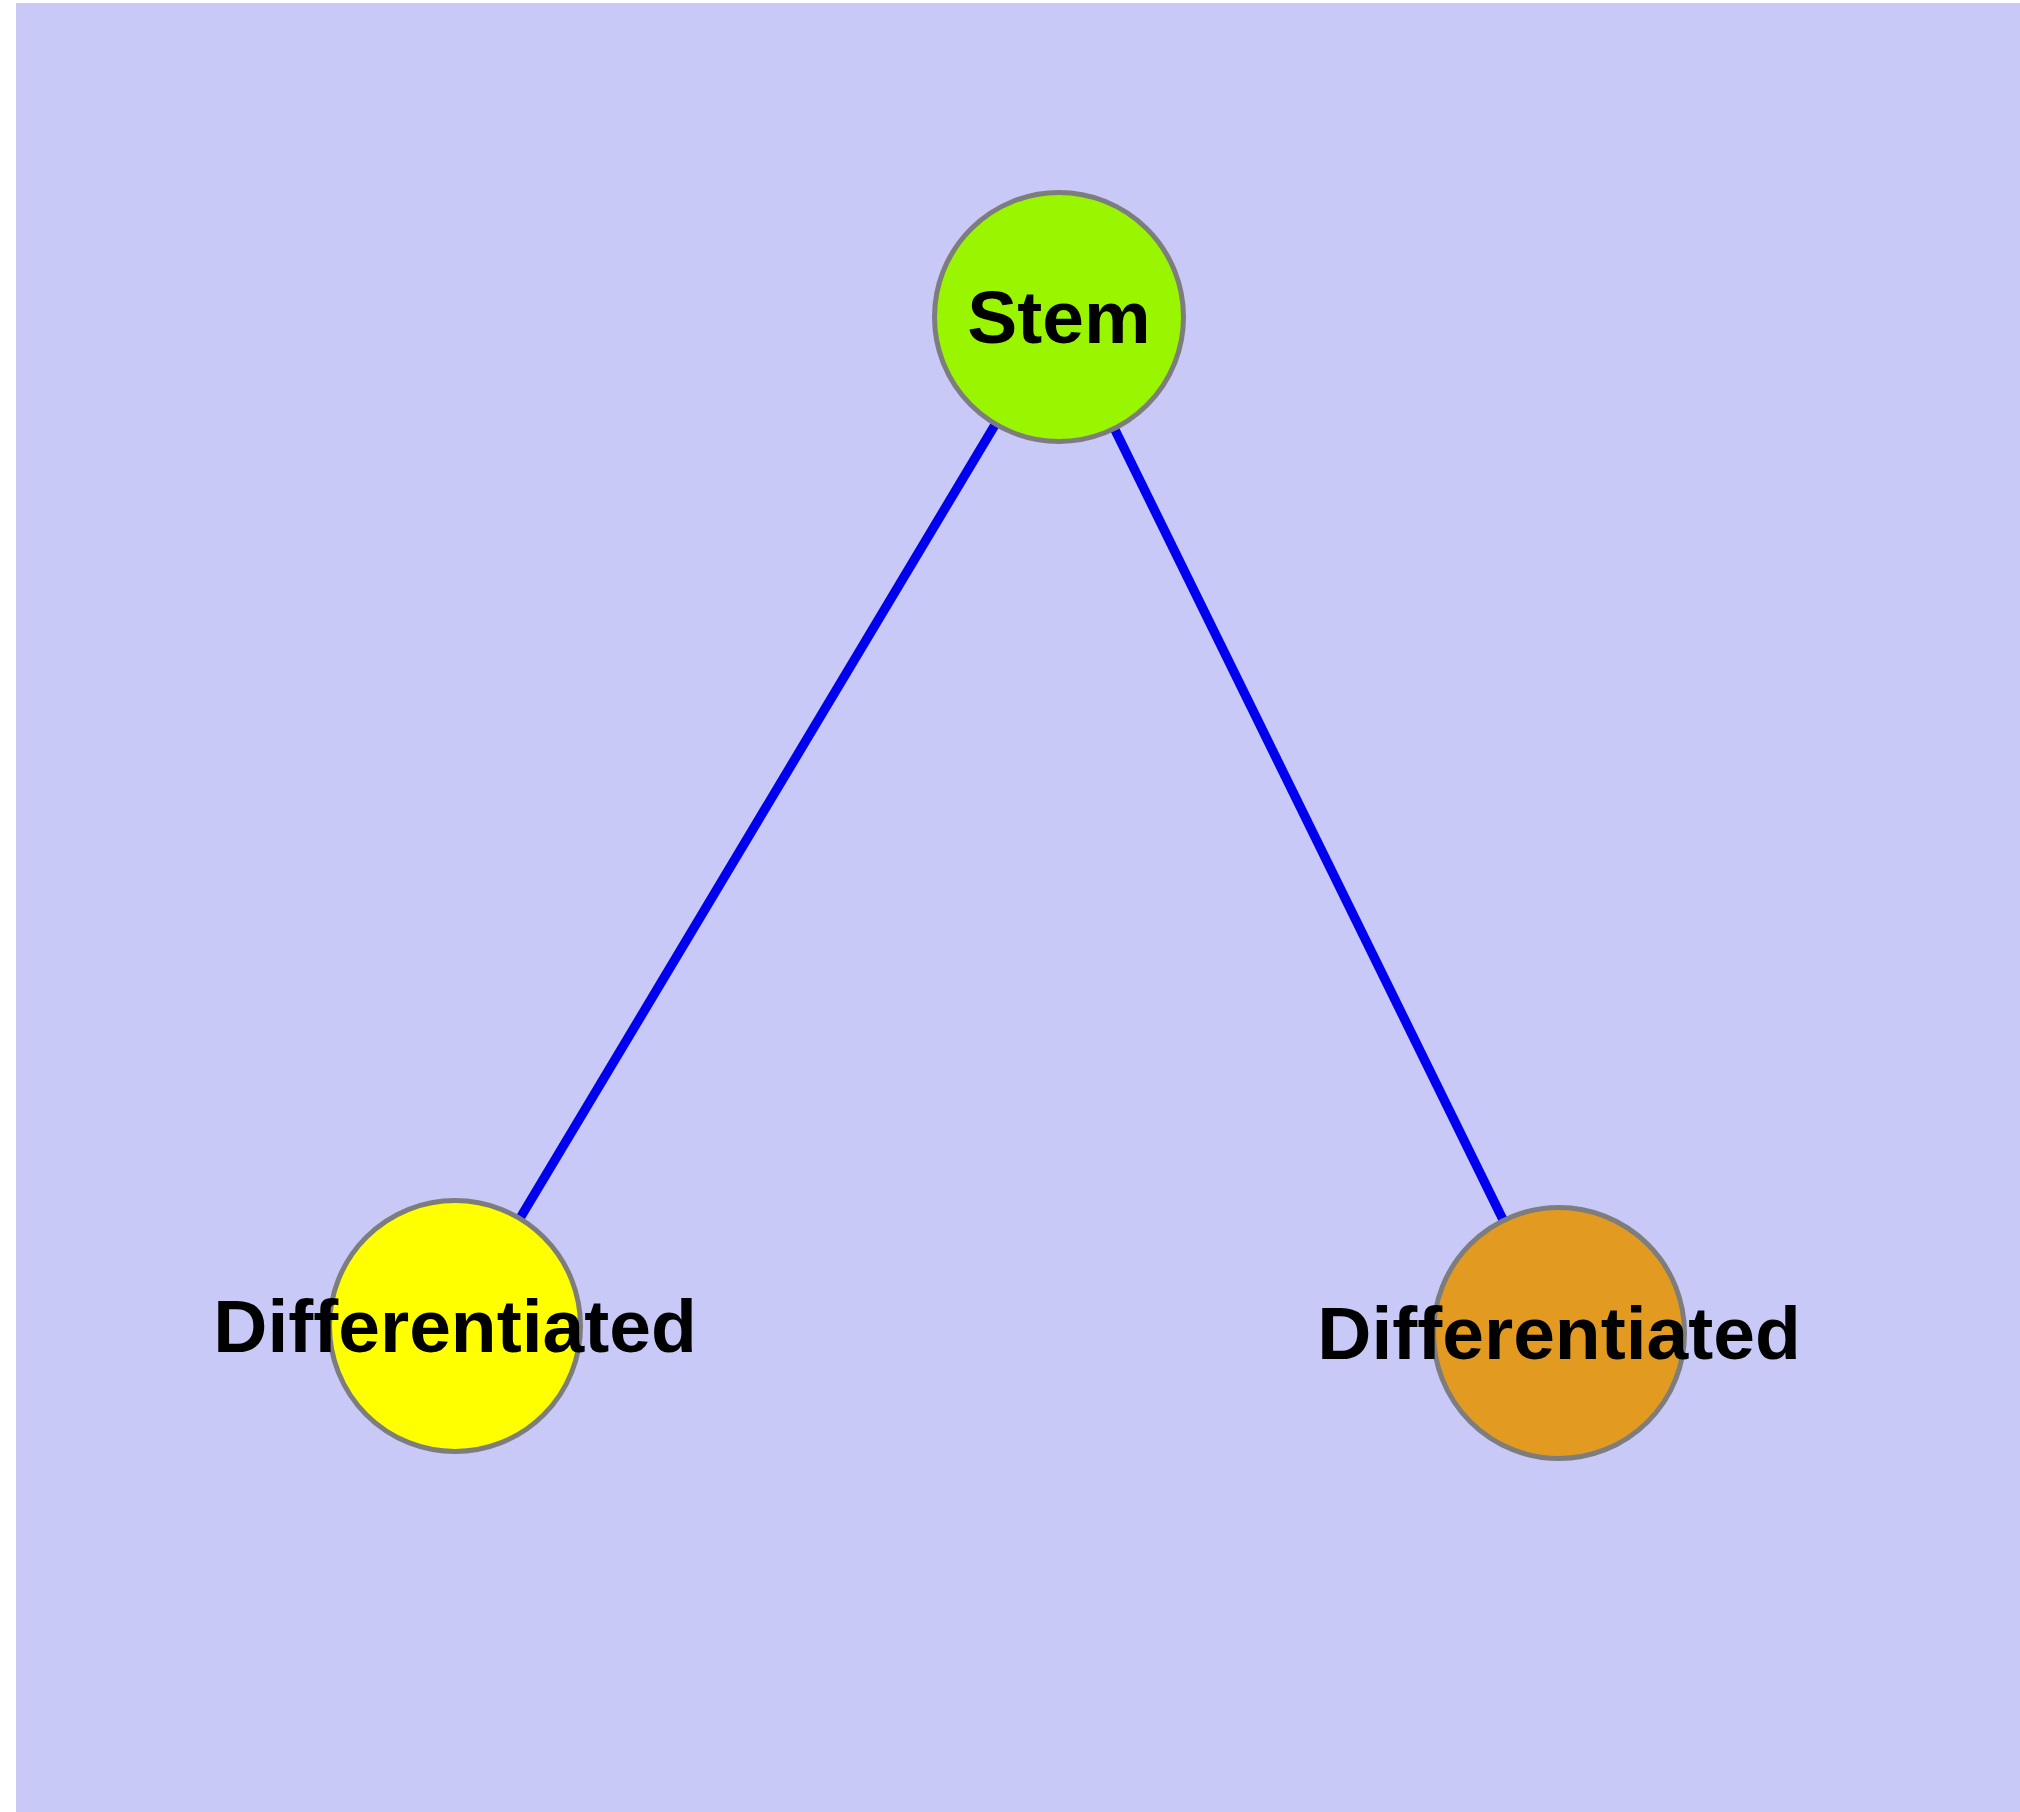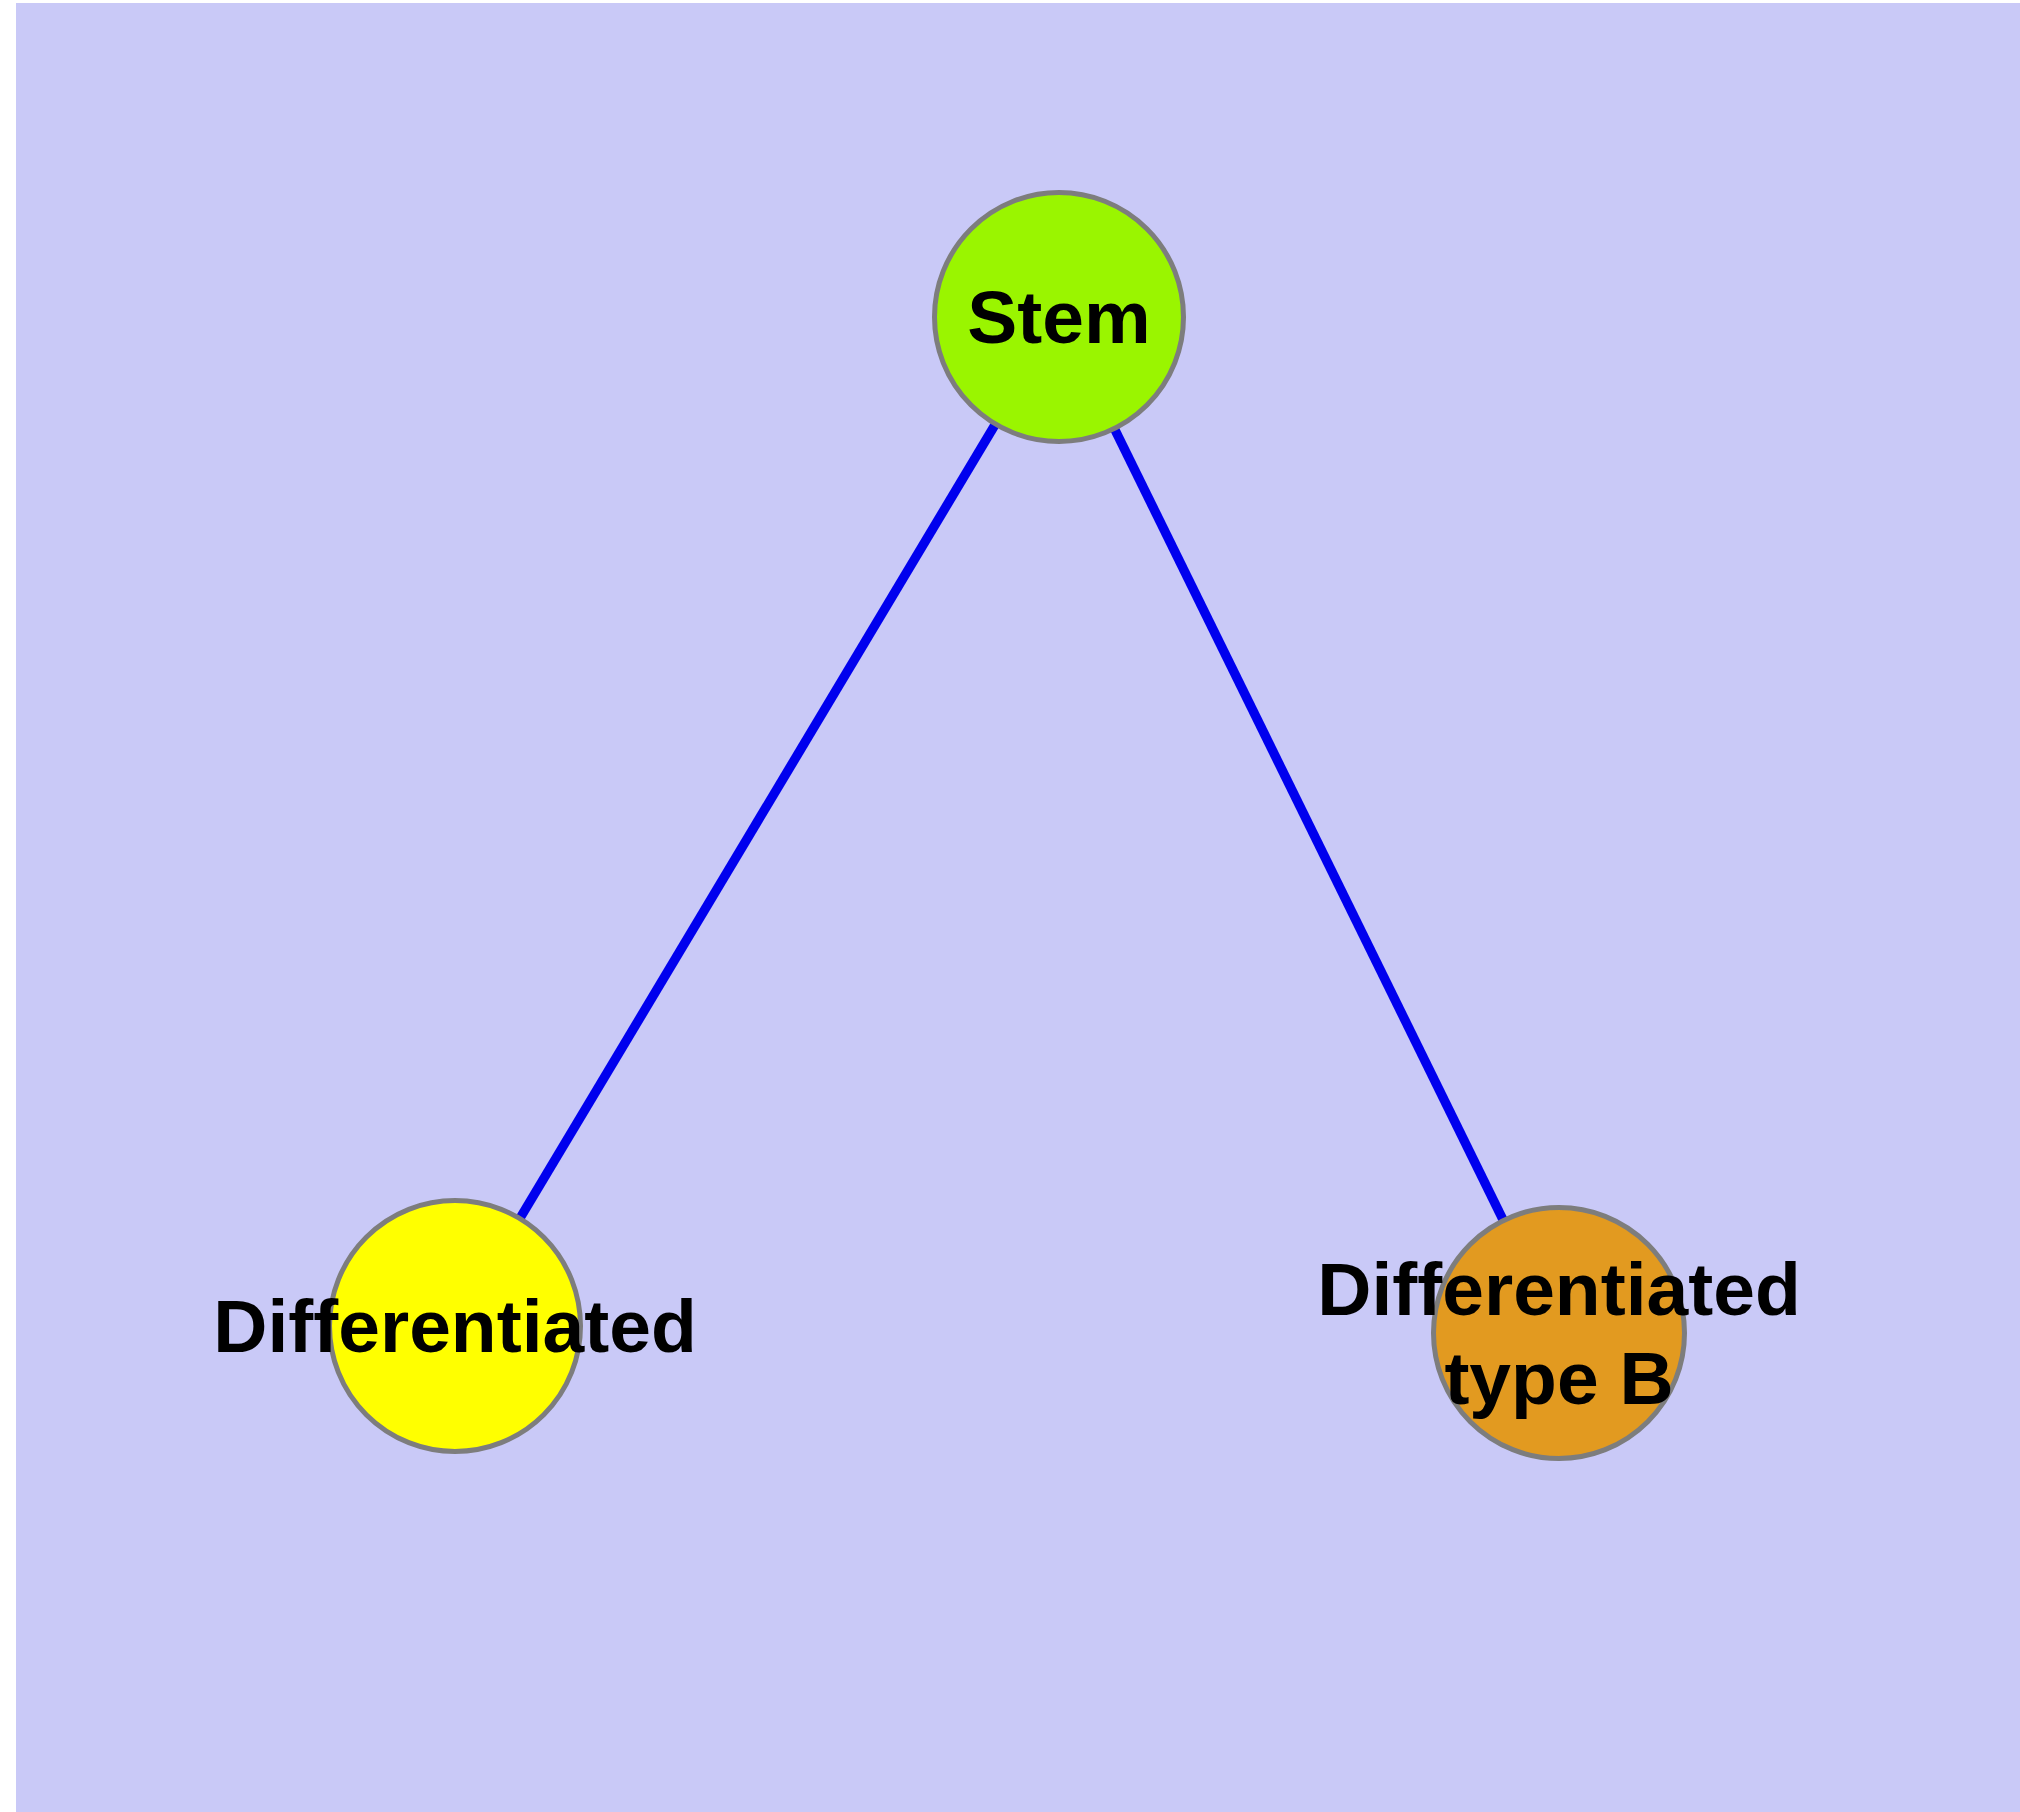--- a/index.html
+++ b/index.html
@@ -66,16 +66,15 @@
 
   <div class="node-label" style="left: 1043px; top: 317px; color: rgb(0, 0, 0);">
     <span class="label-line">Stem</span>
 
   </div>
   <div class="node-label" style="left: 439px; top: 1326px; color: rgb(0, 0, 0);">
     <span class="label-line">Differentiated</span>
   </div>
   <div class="node-label" style="left: 1543px; top: 1333px; color: rgb(0, 0, 0);">
     <span class="label-line">Differentiated</span>
-    <span class="label-line">type B</span>
   </div>
 </div>
 
 
 </body></html>

